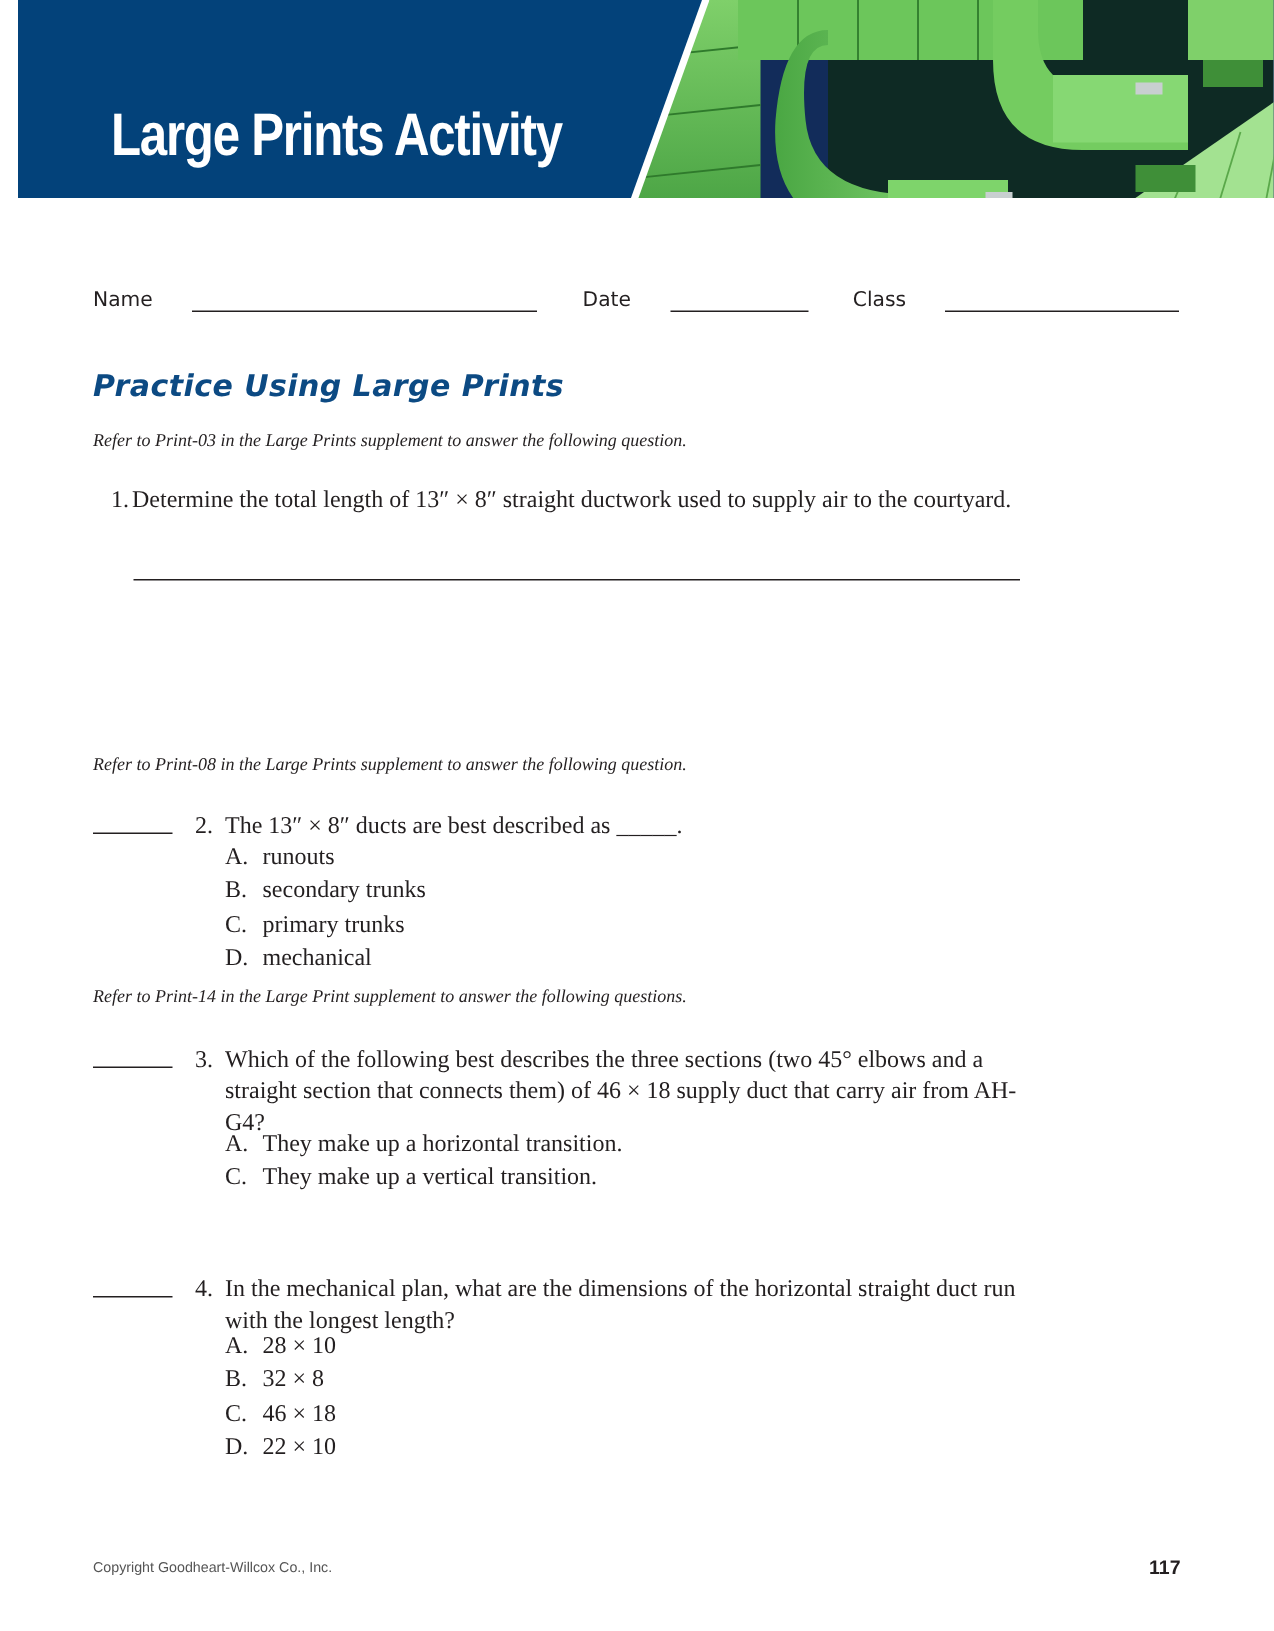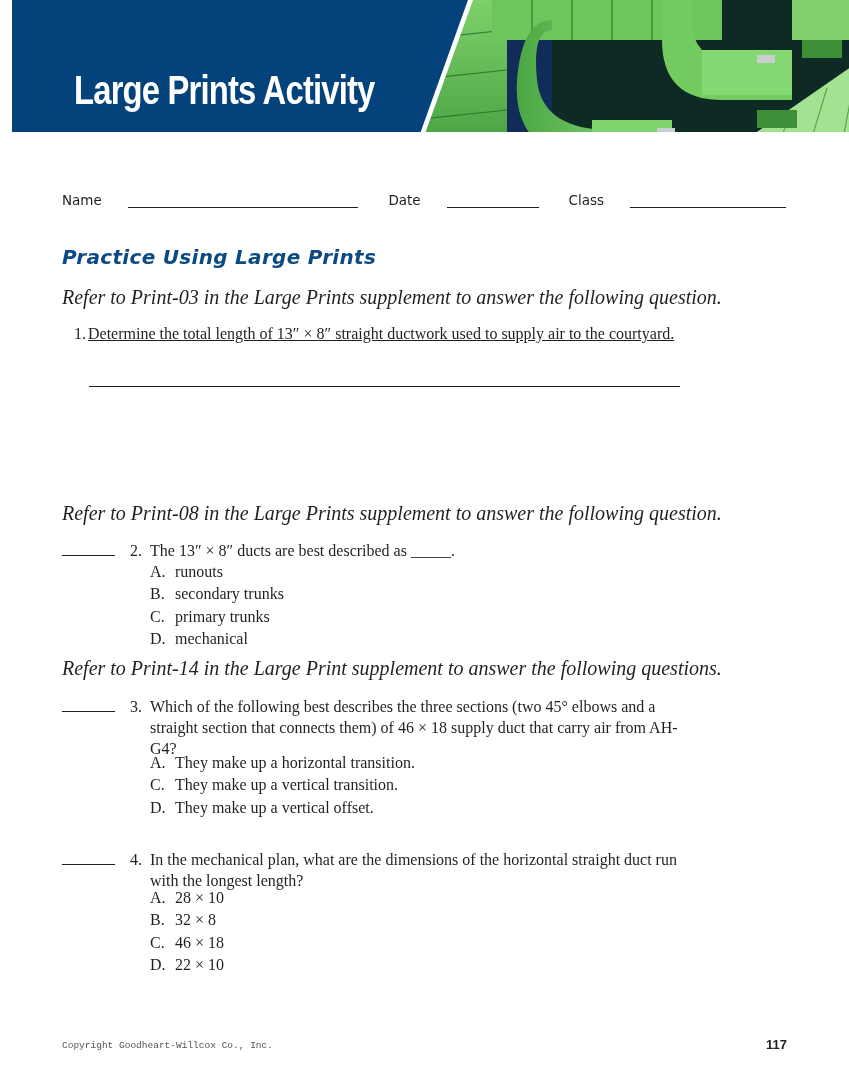--- a/index.html
+++ b/index.html
@@ -42,41 +42,41 @@
     gap: 20px;
   }
   .namebar .lbl { margin-right: 6px; }
   .namebar .line { border-bottom: 1px solid #231f20; height: 14px; margin-right: 10px; }
   .section-title {
     position: absolute; left: 62px; top: 245px;
     font-family: "DejaVu Sans", "Liberation Sans", sans-serif;
     font-weight: bold; font-size: 20px; color: #0c4a83; letter-spacing: 0.3px; font-style: italic;
   }
   .instr {
-    position: absolute; left: 62px; font-style: italic; font-size: 20px;
+    position: absolute; left: 62px; font-style: italic; font-size: 12px;
     white-space: nowrap;
   }
   .q1 {
     position: absolute; left: 62px; top: 324px; font-size: 16px; line-height: 20px; width: 620px;
   }
   .q1 .num { position: absolute; left: 12px; }
-  .q1 .txt { position: absolute; left: 26px; width: 590px; text-decoration: underline; }
+  .q1 .txt { position: absolute; left: 26px; width: 590px; }
   .answer-line {
     position: absolute; left: 89px; top: 386px; width: 591px; border-bottom: 1px solid #231f20;
   }
   .mcq { position: absolute; left: 62px; width: 640px; font-size: 16px; line-height: 21px; }
   .mcq .blank { position: absolute; left: 0; top: 0; width: 53px; height: 15px; border-bottom: 1px solid #231f20; }
   .mcq .num { position: absolute; left: 68px; top: 0; }
   .mcq .stem { position: absolute; left: 88px; top: 0; width: 540px; }
   .mcq .opts { position: absolute; left: 88px; }
   .mcq .opt { height: 22.3px; white-space: nowrap; }
   .mcq .opt .letter { display: inline-block; width: 25px; }
   .footer-copy {
     position: absolute; left: 62px; top: 1040px;
-    font-family: Liberation Mono, monospace; font-size: 9.5px; color: #555;
+    font-family: Liberation Sans, sans-serif; font-size: 9.5px; color: #555;
   }
   .footer-page {
     position: absolute; right: 62px; top: 1037px;
     font-family: "Liberation Sans", "DejaVu Sans", sans-serif; font-size: 13px; font-weight: bold; color: #231f20;
   }
 </style>
 </head>
 <body>
 
 <div class="header">
@@ -173,21 +173,20 @@
 
 <div class="instr" style="top:657px">Refer to Print-14 in the Large Print supplement to answer the following questions.</div>
 
 <div class="mcq" style="top:696px">
   <span class="blank"></span>
   <span class="num">3.</span>
   <span class="stem">Which of the following best describes the three sections (two 45° elbows and a straight section that connects them) of 46 × 18 supply duct that carry air from AH-G4?</span>
   <div class="opts" style="top:56px">
     <div class="opt"><span class="letter">A.</span><span>They make up a horizontal transition.</span></div>
     <div class="opt"><span class="letter">C.</span><span>They make up a vertical transition.</span></div>
-    <div class="opt"><span class="letter">D.</span><span>They make up a vertical offset.</span></div>
   </div>
 </div>
 
 <div class="mcq" style="top:849px">
   <span class="blank"></span>
   <span class="num">4.</span>
   <span class="stem">In the mechanical plan, what are the dimensions of the horizontal straight duct run with the longest length?</span>
   <div class="opts" style="top:38px">
     <div class="opt"><span class="letter">A.</span><span>28 × 10</span></div>
     <div class="opt"><span class="letter">B.</span><span>32 × 8</span></div>

